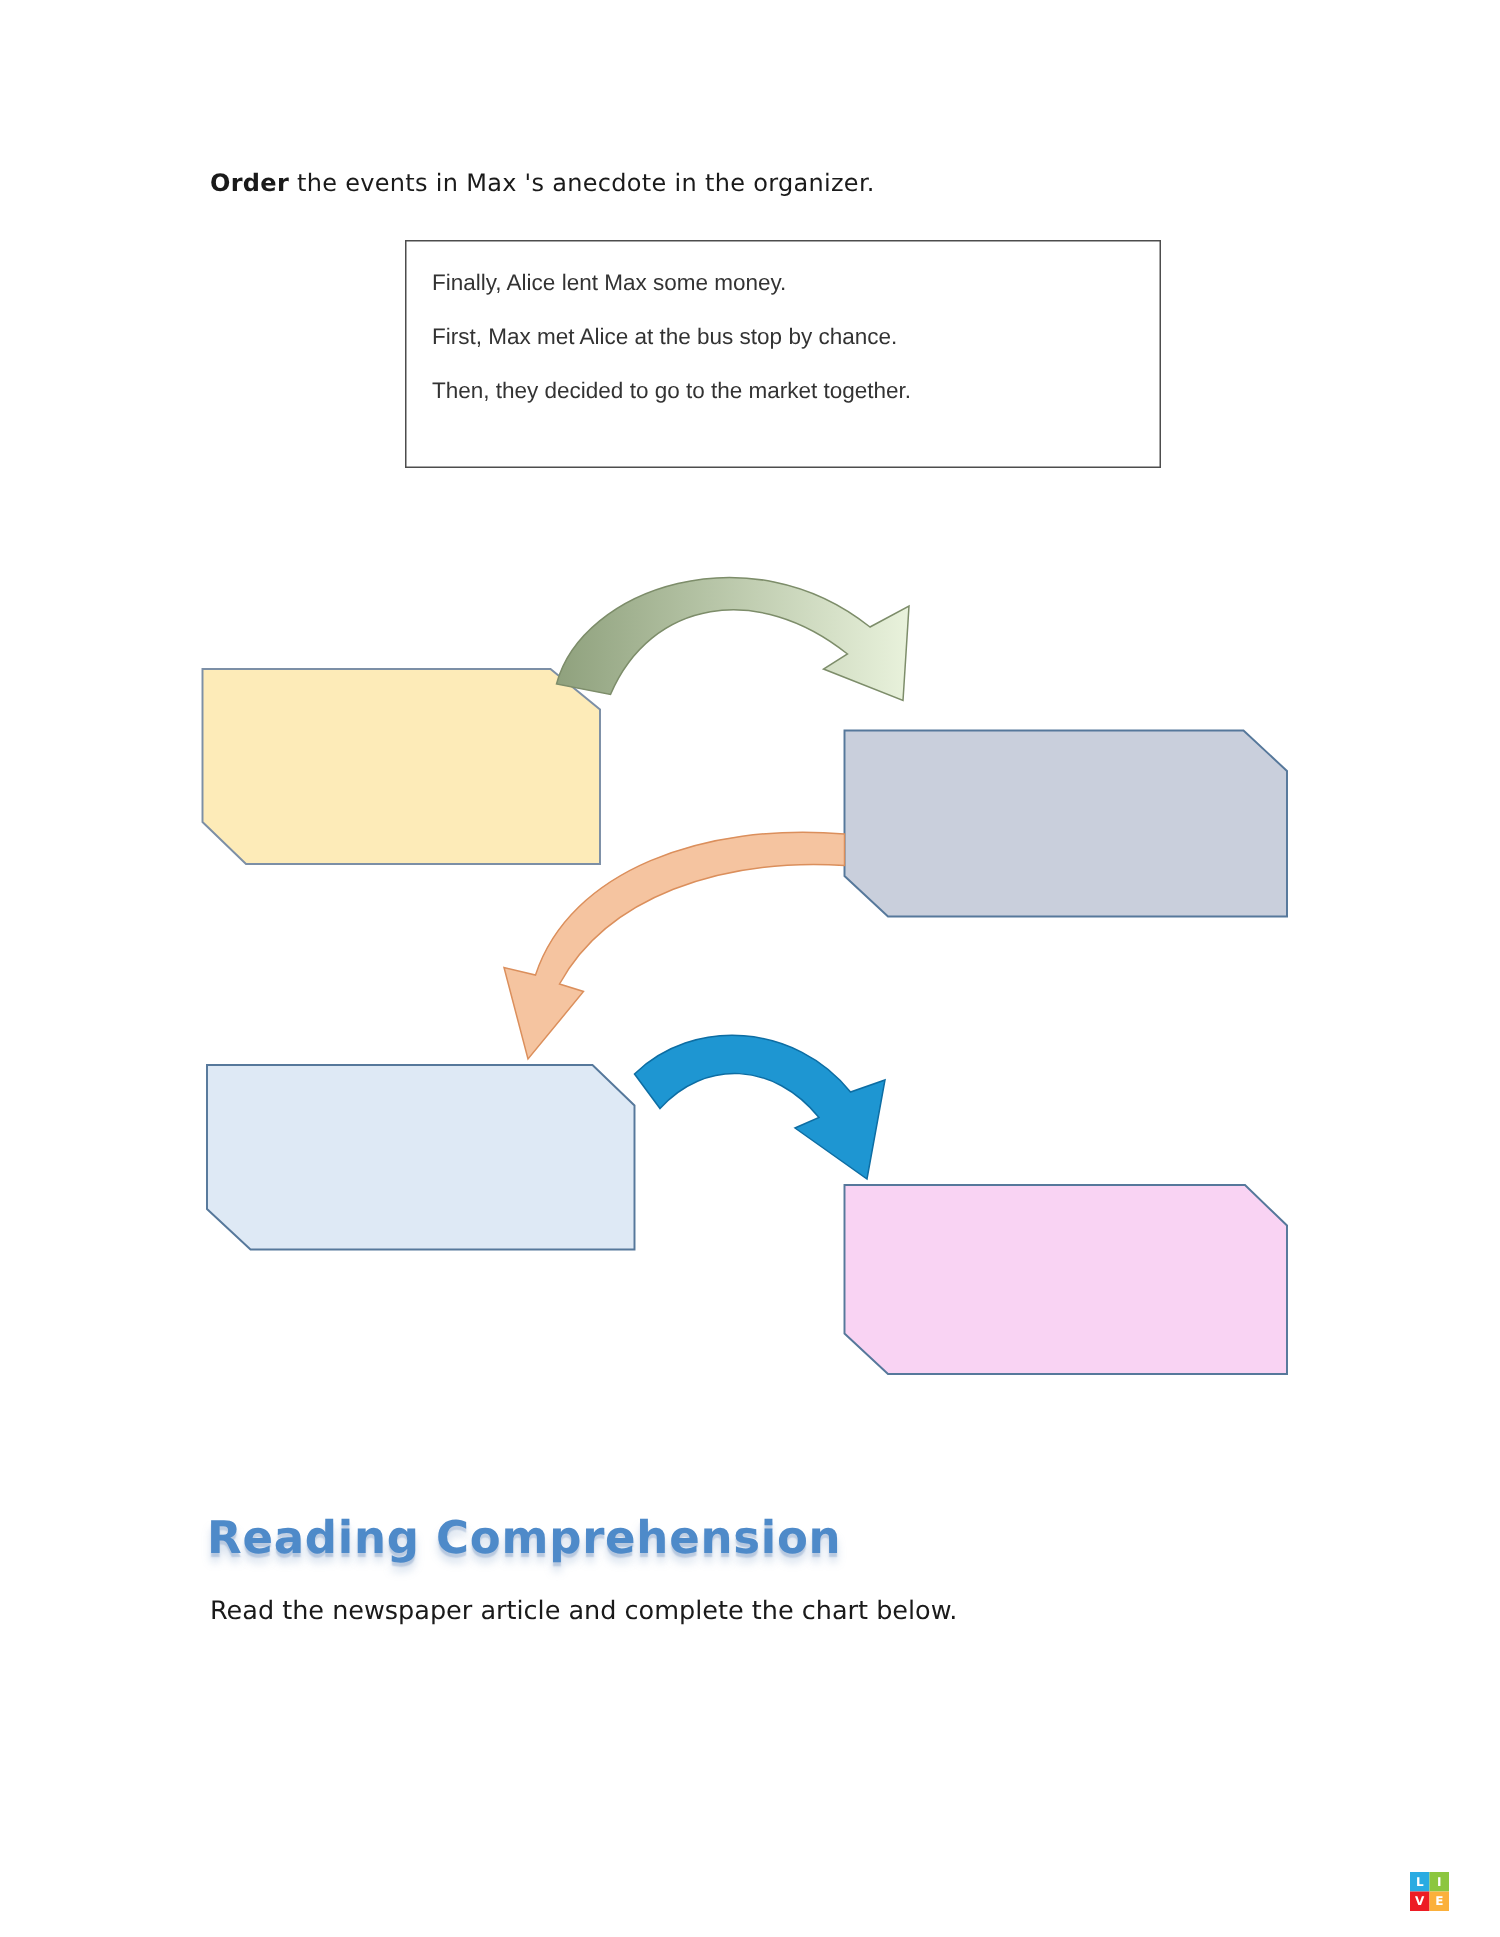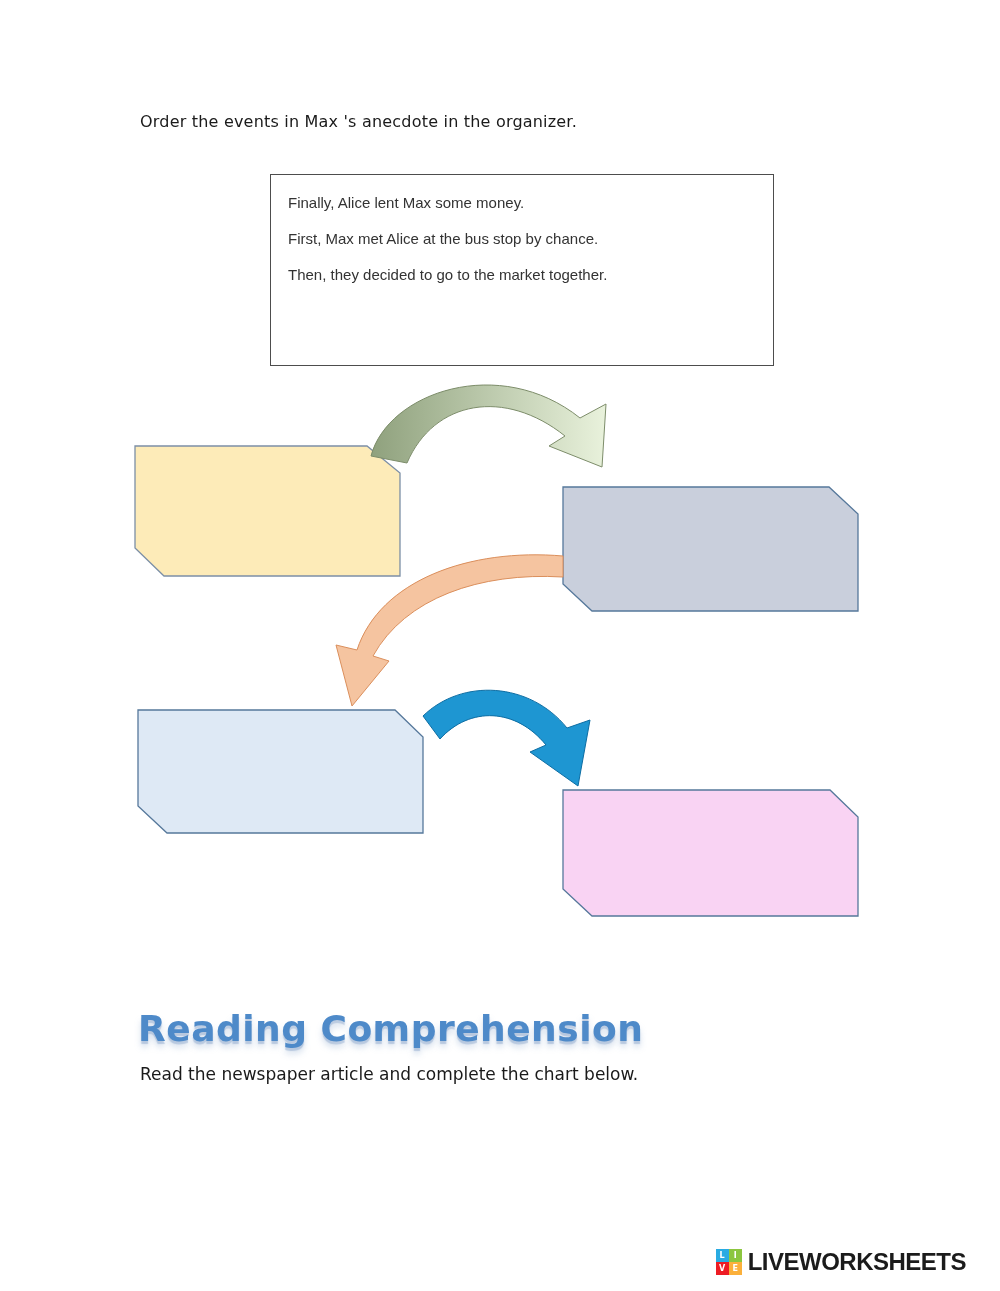--- a/index.html
+++ b/index.html
@@ -14,29 +14,29 @@
 
   
   .instruction {
     position: absolute;
     left: 140px;
     top: 112px;
     font-size: 16px;
     color: #1a1a1a;
     letter-spacing: 0.2px;
   }
-  .instruction .bold { font-weight: normal; }
+  .instruction .bold { font-weight: bold; }
 
   
   .events-box {
     position: absolute;
     left: 270px;
-    top: 174px;
+    top: 160px;
     width: 504px;
-    height: 192px;
+    height: 152px;
     border: 1px solid #4d4d4d;
     background: #ffffff;
     box-sizing: border-box;
     padding: 10px 12px 0 17px;
   }
   .event-item {
     font-family: "Liberation Sans", sans-serif;
     font-size: 15px;
     color: #333333;
     line-height: 36px;
@@ -48,21 +48,21 @@
     position: absolute;
     left: 0;
     top: 0;
   }
 
   
   .section-heading {
     position: absolute;
     left: 138px;
     top: 1008px;
-    font-size: 36px;
+    font-size: 30px;
     font-weight: bold;
     color: #4e8ac9;
     letter-spacing: 0.5px;
     text-shadow: 0 3px 1px rgba(130, 160, 200, 0.45), 0 6px 6px rgba(130, 160, 200, 0.35);
   }
 
   .section-subtitle {
     position: absolute;
     left: 140px;
     top: 1064px;
@@ -167,16 +167,15 @@
   <div class="section-heading">Reading Comprehension</div>
   <div class="section-subtitle">Read the newspaper article and complete the chart below.</div>
 
   <div class="footer-logo">
     <div class="logo-grid">
       <span class="logo-cell c0">L</span>
       <span class="logo-cell c1">I</span>
       <span class="logo-cell c2">V</span>
       <span class="logo-cell c3">E</span>
     </div>
-    <span class="brand-text">LIVEWORKSHEETS</span>
   </div>
 
 </div>
 
 </body></html>

